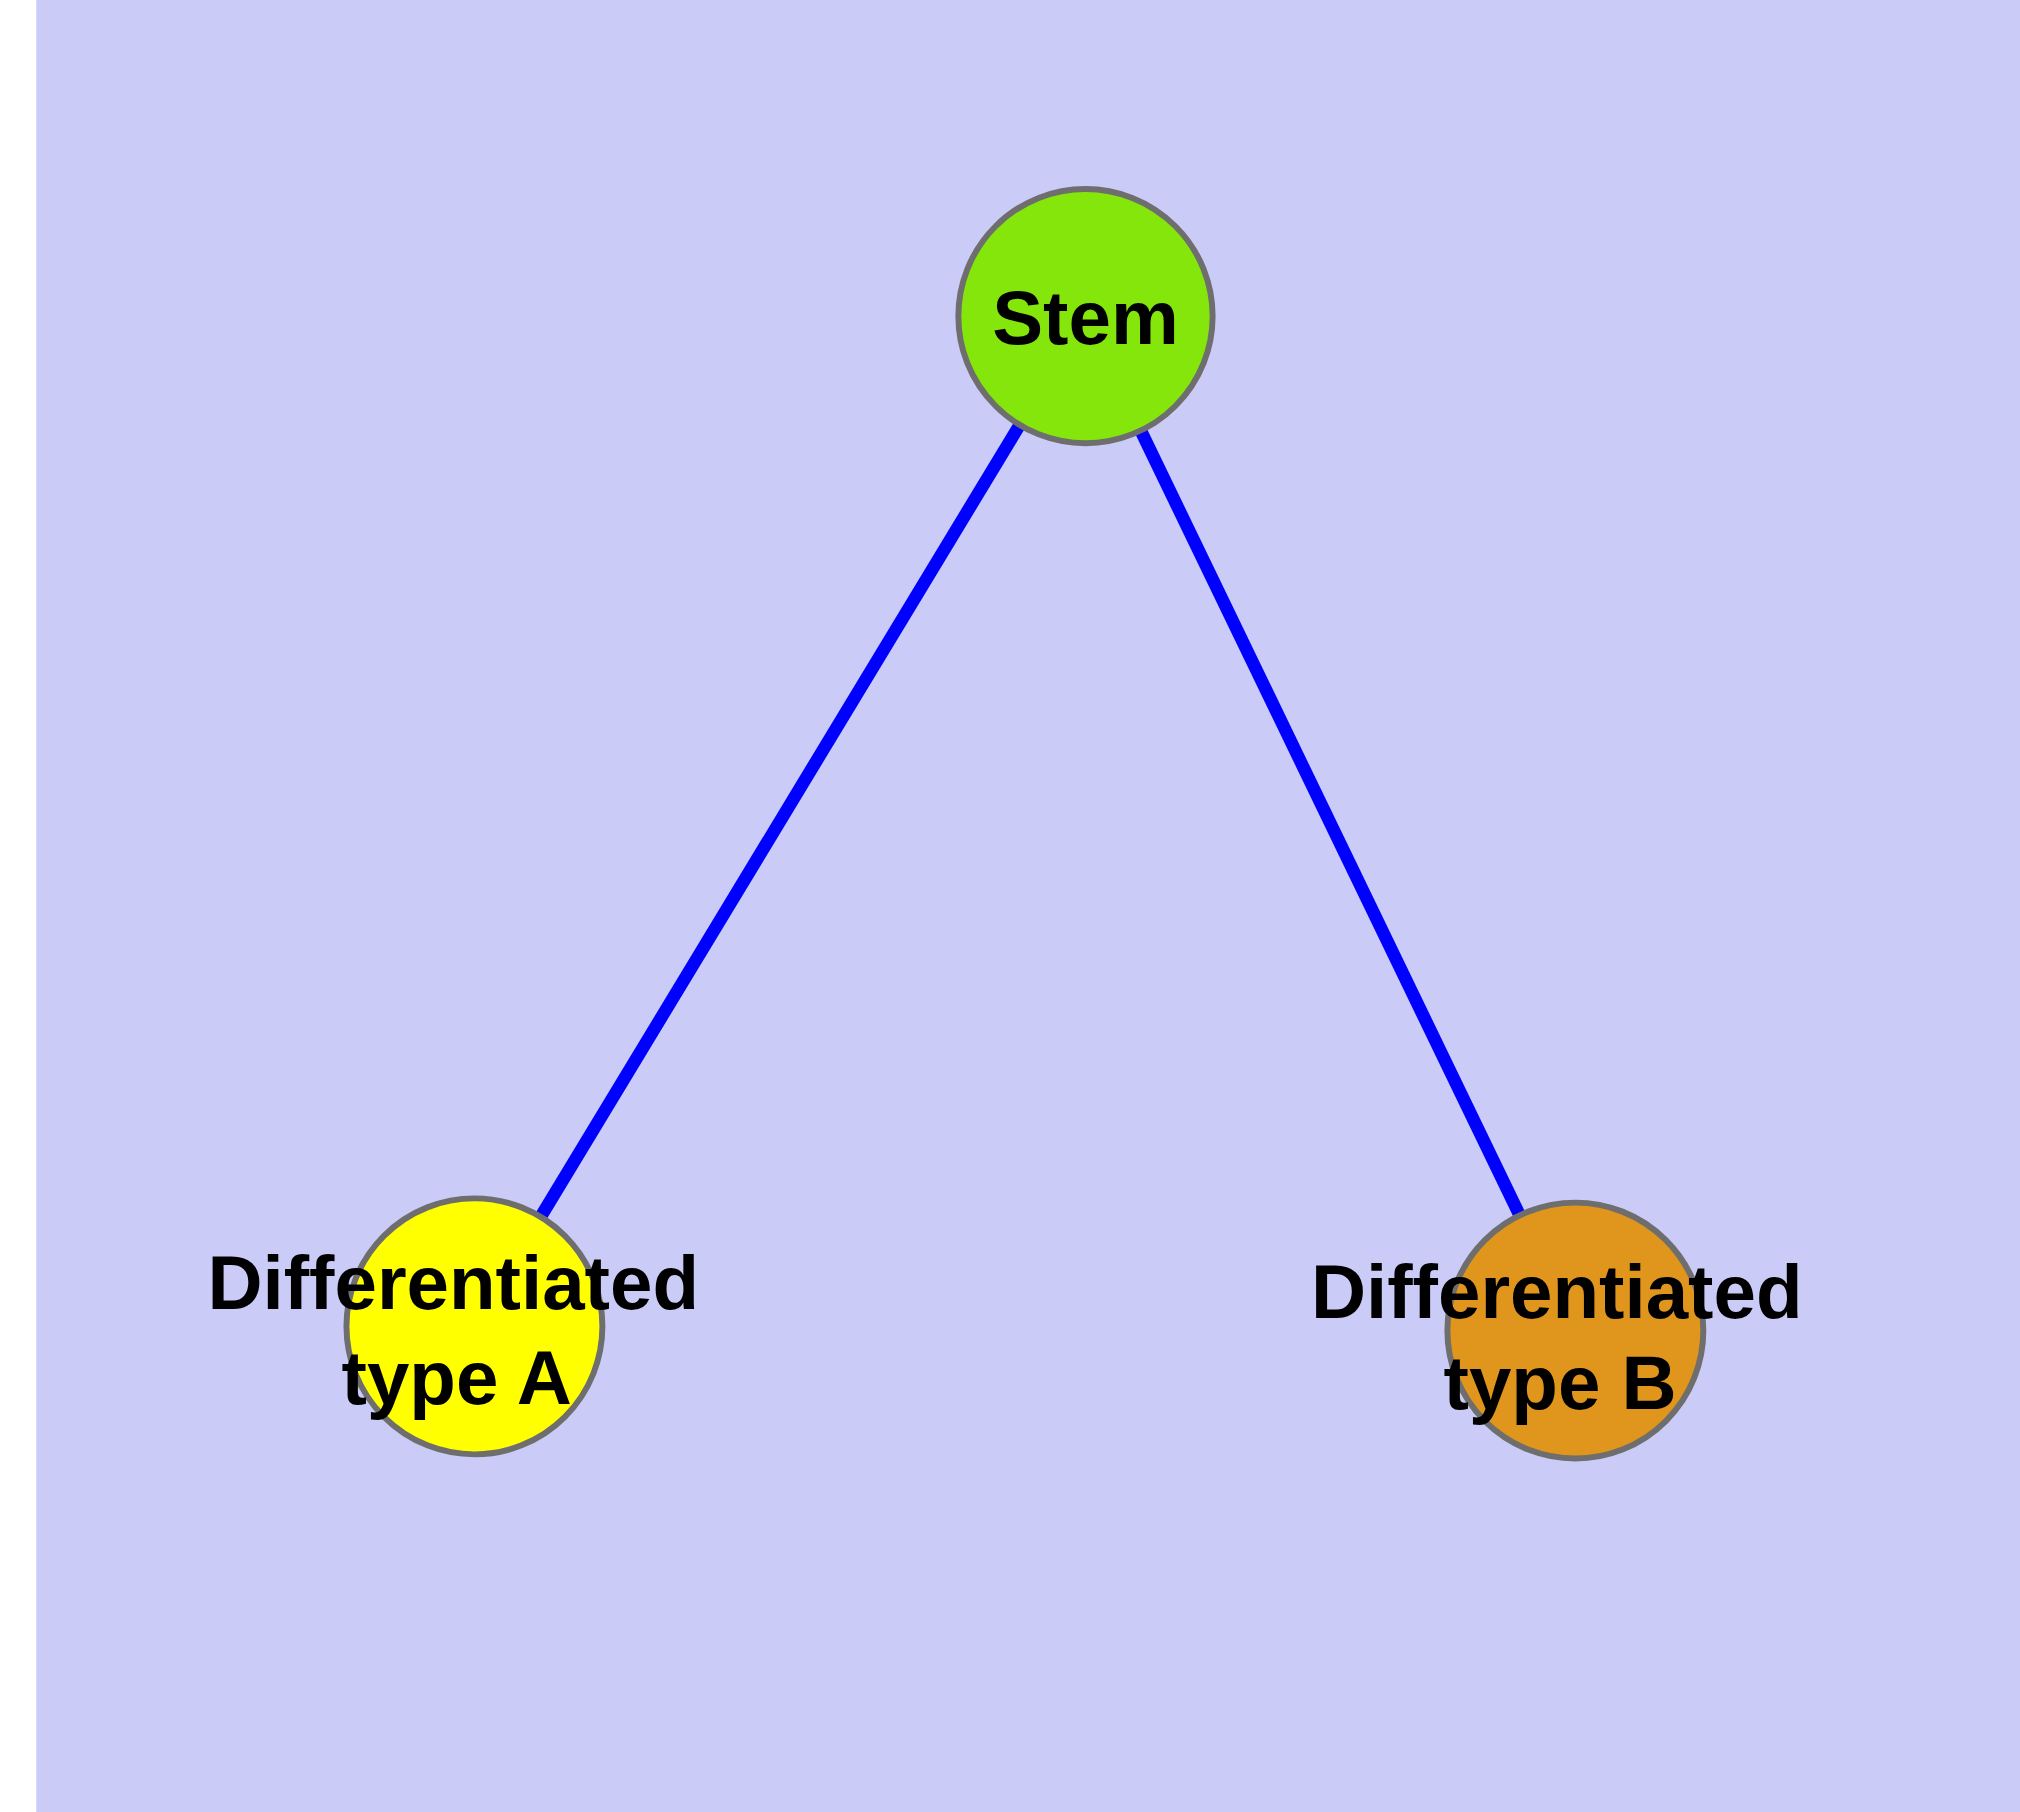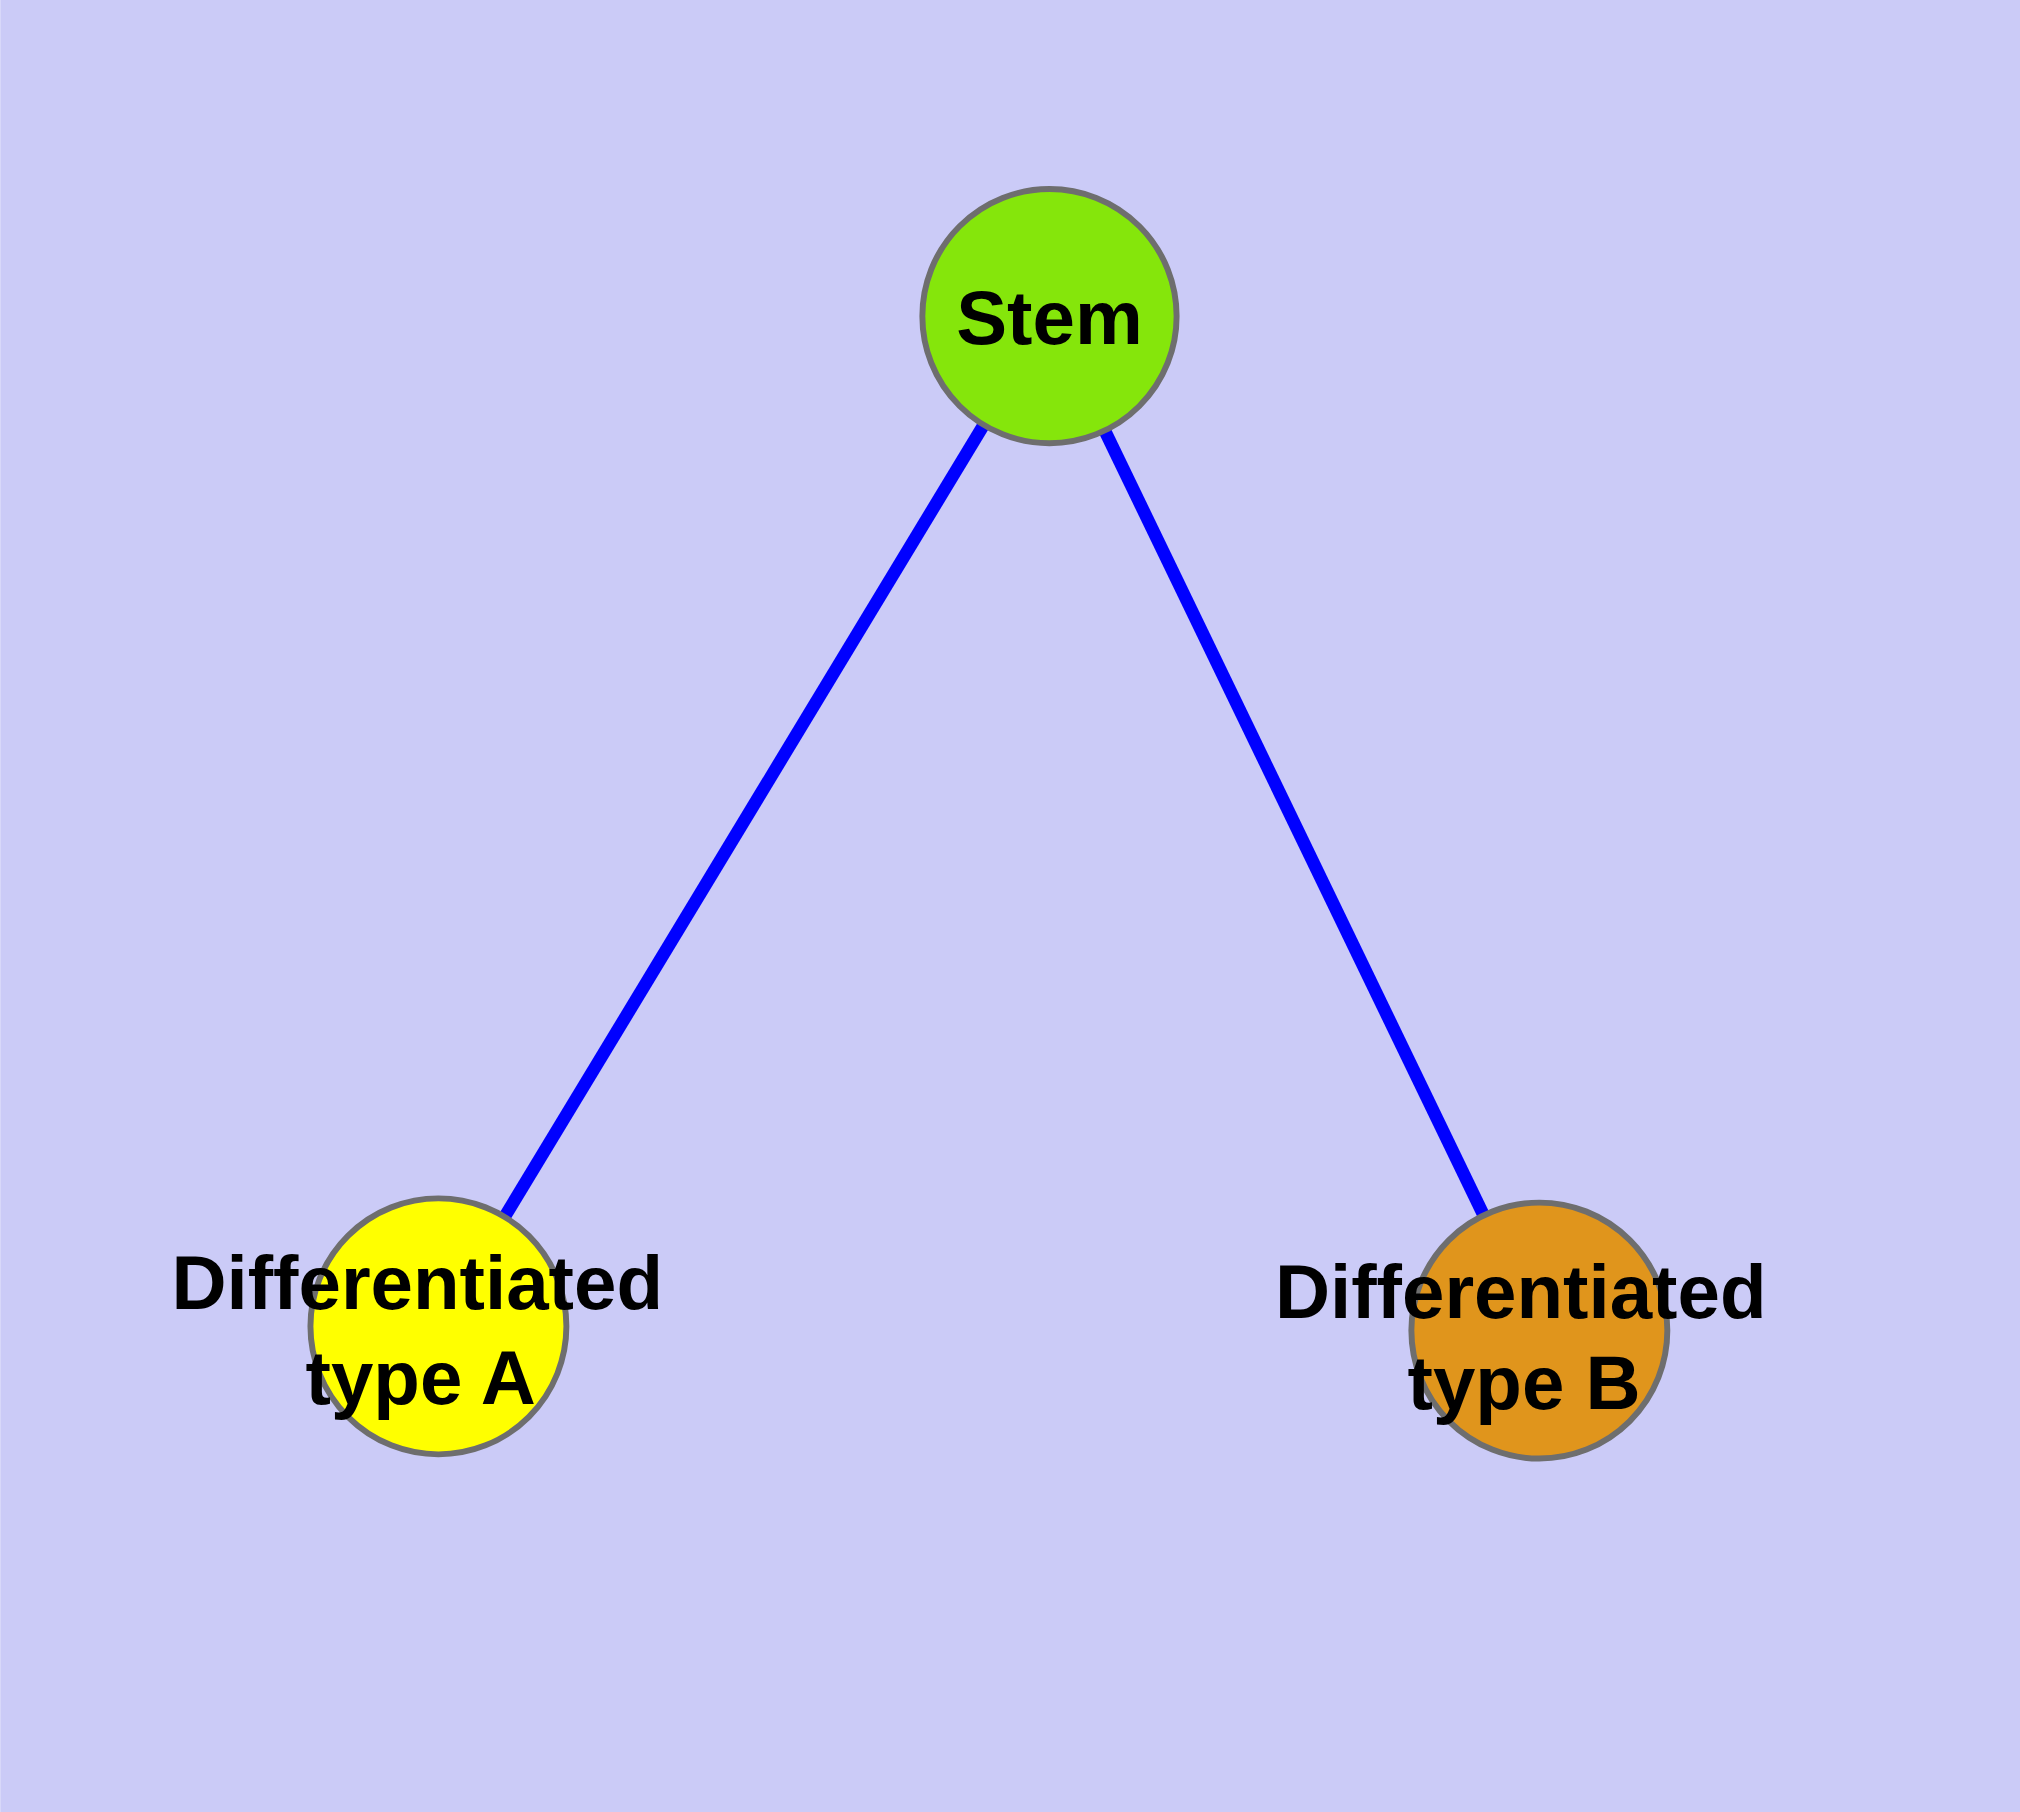--- a/index.html
+++ b/index.html
@@ -6,20 +6,21 @@
     margin: 0;
     padding: 0;
     width: 2021px;
     height: 1812px;
     overflow: hidden;
   }
   .stage {
     position: relative;
     width: 1710px;
     height: 1812px;
+    padding-left: 36px;
   }
   svg.graph {
     display: block;
     width: 2021px;
     height: 1812px;
   }
   .node-label {
     font-family: "Liberation Sans", "DejaVu Sans", sans-serif;
     font-weight: bold;
     font-size: 90px;

